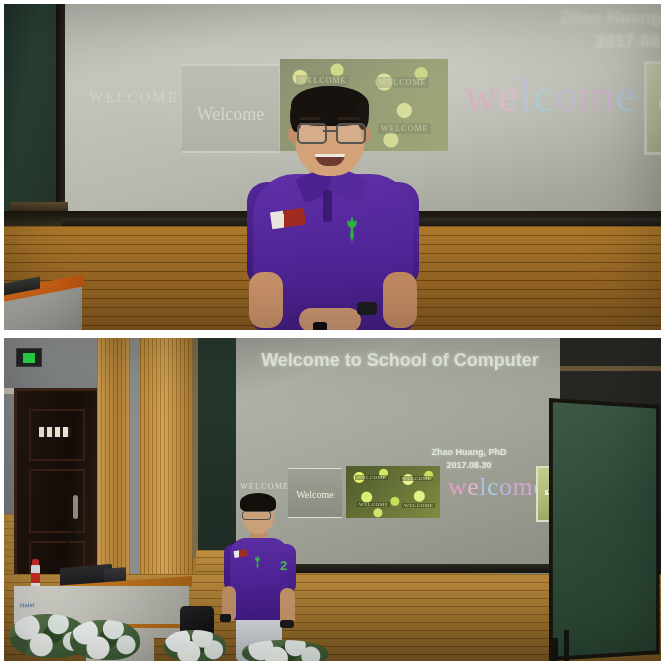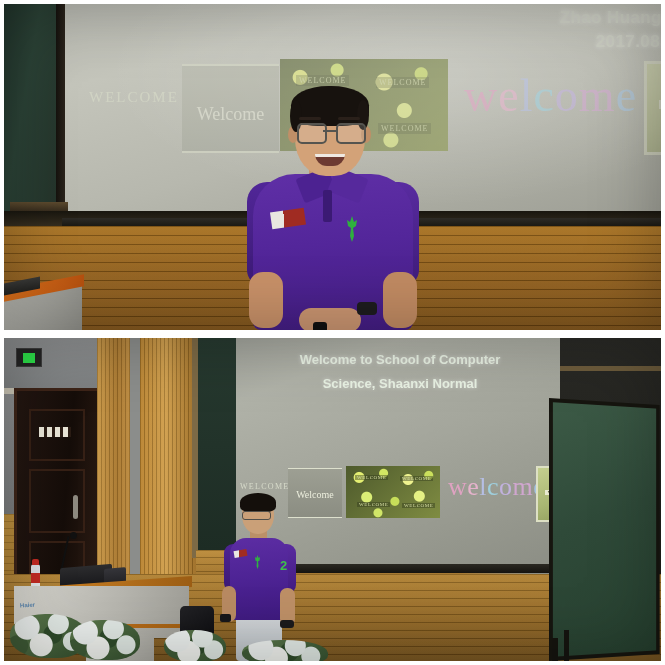--- a/index.html
+++ b/index.html
@@ -166,21 +166,21 @@
     background:linear-gradient(180deg,#273a30,#1d2c24);}
   .bt-board-frame-l{position:absolute;left:188px;top:0;width:6px;height:220px;background:#7d6a46;}
 
   
   .bt-screen{position:absolute;left:232px;top:0;width:326px;height:232px;
     background:linear-gradient(160deg,#a2a49c 0%,#b0b2a8 18%,#a4a69c 48%,#97998f 75%,#8a8c83 100%);
     transform:perspective(620px) rotateY(-4deg);transform-origin:left center;}
   .bt-screen-bot{position:absolute;left:232px;top:226px;width:326px;height:9px;
     background:linear-gradient(180deg,#2b2922,#15130f);}
   .bt-slide-title{position:absolute;left:240px;top:10px;width:312px;text-align:center;
-    color:#e9f2e4;font-size:13px;font-weight:bold;line-height:24px;
+    color:#e9f2e4;font-size:18px;font-weight:bold;line-height:24px;
     text-shadow:0 0 4px rgba(255,255,255,.5);}
   .bt-slide-author{position:absolute;left:380px;top:108px;width:170px;text-align:center;
     color:#dfe8d9;font-size:9px;font-weight:bold;line-height:13px;
     text-shadow:0 0 3px rgba(255,255,255,.45);}
 
   
   .bt-banner{position:absolute;left:232px;top:126px;width:326px;height:54px;}
   .bt-w-word{position:absolute;left:4px;top:18px;font-size:8px;letter-spacing:1.3px;
     color:#e2e6d4;font-family:"Liberation Serif",serif;opacity:.8;}
   .bt-cloud{position:absolute;left:52px;top:4px;width:54px;height:48px;
@@ -399,23 +399,26 @@
 
     <div class="bt-greenboard-l"></div>
     <div class="bt-board-frame-l"></div>
 
     <div class="bt-wood-mid"></div>
     <div class="bt-screen"></div>
     <div class="bt-screen-bot"></div>
 
     <div class="bt-slide-title">
       <div>Welcome to School of Computer</div>
-      <div>Science, Shaanxi Normal</div>
-    </div>
-
+    </div>
+
+    <div class="bt-slide-author">
+      <div>Zhao Huang, PhD</div>
+      <div>2017.08.30</div>
+    </div>
 
     <div class="bt-banner">
       <div class="bt-w-word">WELCOME</div>
 
       <div class="bt-cloud">
         <span>Welcome</span>
       </div>
 
       <div class="bt-mosaic">
         <span class="bt-mos-cell" style="left:9px;top:9px">WELCOME</span>

